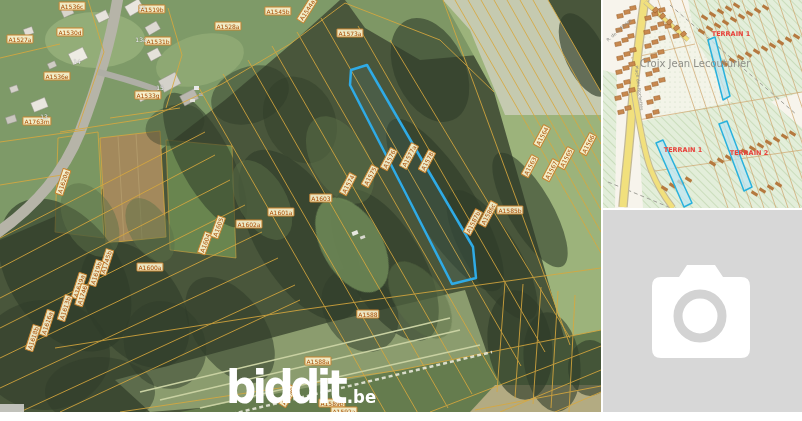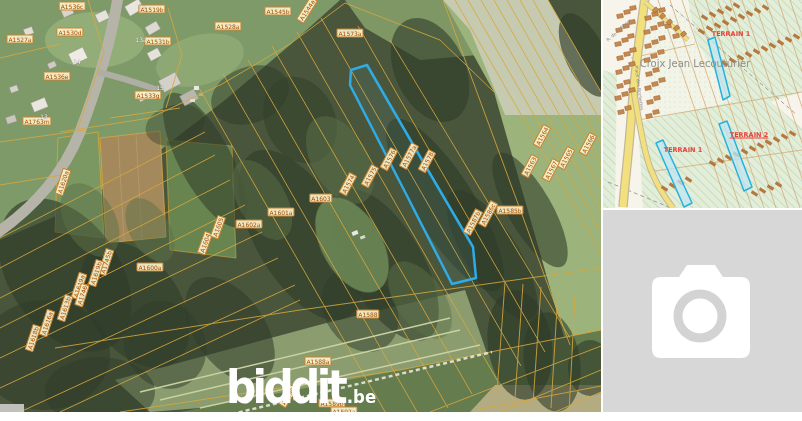--- a/index.html
+++ b/index.html
@@ -379,21 +379,21 @@
           <rect x="174" y="181" width="3" height="7" fill="#b5793f" transform="rotate(-58 175.5 184.5)"></rect>
         </g>
       <g fill="rgba(191,230,242,0.75)" stroke="#29b1dd" stroke-width="1.5" stroke-linejoin="round">
         <polygon points="105,40 112,37 127,96 120,100"></polygon>
         <polygon points="116,124 124,121 149,187 141,191"></polygon>
         <polygon points="53,143 60,140 89,203 81,207"></polygon>
       </g>
     </svg>
     <div class="lab">
         <span class="t-label" style="left: 128px; top: 34px; transform: translate(-50%, -50%) rotate(0deg);">TERRAIN 1</span>
-        <span class="t-label" style="left: 146px; top: 135px; transform: translate(-50%, -50%) rotate(0deg); text-decoration: underline;">TERRAIN 2</span>
+        <span class="t-label" style="left: 146px; top: 153px; transform: translate(-50%, -50%) rotate(0deg);">TERRAIN 2</span>
         <span class="t-label" style="left: 80px; top: 150px; transform: translate(-50%, -50%) rotate(0deg);">TERRAIN 1</span>
       </div>
     <div class="lab">
         <span class="place-label" style="left: 92px; top: 64px; transform: translate(-50%, -50%) rotate(0deg);">Croix Jean Lecouturier</span>
       </div>
     <div class="lab">
         <span class="s-label" style="left: 36px; top: 88px; transform: translate(-50%, -50%) rotate(83deg);">Place des Rochettes</span>
         <span class="s-label" style="left: 16px; top: 30px; transform: translate(-50%, -50%) rotate(-42deg);">R. de la Basse</span>
       </div>
   </div>

